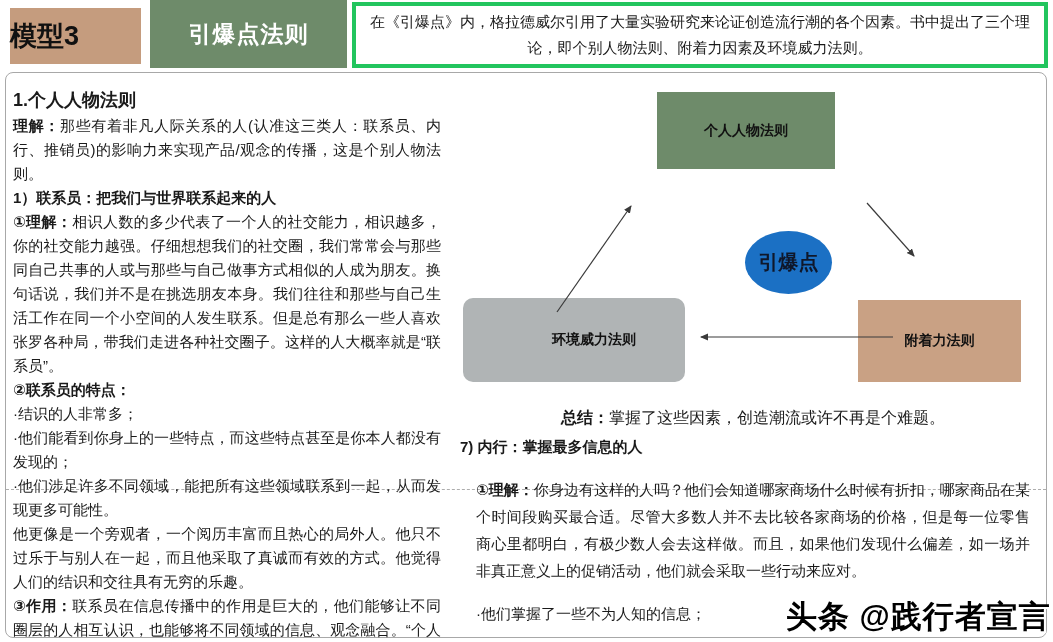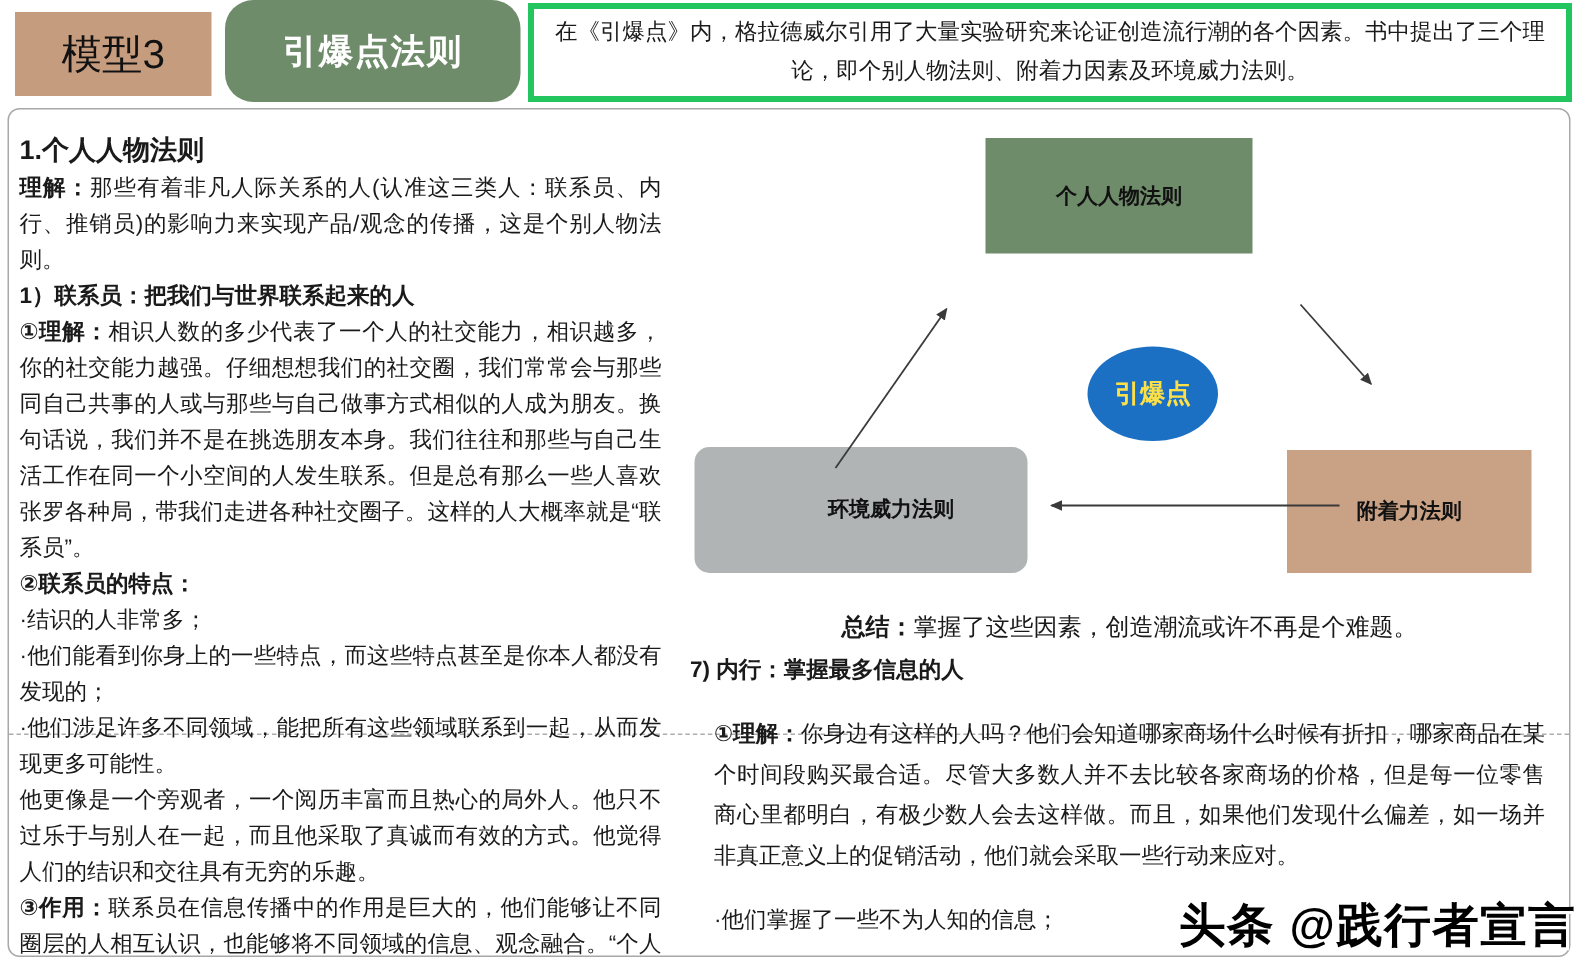--- a/index.html
+++ b/index.html
@@ -4,27 +4,27 @@
 <style>
   html,body{margin:0;padding:0;}
   body{
     width:1053px;height:642px;position:relative;overflow:hidden;
     background:#ffffff;color:#1a1a1a;
     font-family:"Liberation Sans","DejaVu Sans",sans-serif;
   }
   
   .model-box{
     position:absolute;left:10px;top:8px;width:131px;height:56px;
-    background:#C59C7E;display:flex;align-items:center;justify-content:center;
-    font-size:27px;font-weight:normal;color:#111;
+    background:#C59C7E;display:flex;align-items:center;justify-content:flex-start;
+    font-size:27px;font-weight:bold;color:#111;
   }
   .title-box{
     position:absolute;left:150px;top:0;width:197px;height:68px;
     background:#6E8B6A;display:flex;align-items:center;justify-content:center;
-    font-size:23px;font-weight:bold;color:#ffffff;letter-spacing:1px;border-radius:19px;
+    font-size:23px;font-weight:bold;color:#ffffff;letter-spacing:1px;
   }
   .intro-box{
     position:absolute;left:352px;top:2px;width:696px;height:66px;
     box-sizing:border-box;border:4px solid #22c55e;background:#fff;
     padding:7px 14px;font-size:15px;line-height:26px;text-align:center;
     display:flex;align-items:center;
   }
   .intro-box span{display:block;width:100%;}
   
   .content-frame{
@@ -43,22 +43,22 @@
   b{font-weight:bold;}
   
   .d-box{
     position:absolute;display:flex;align-items:center;justify-content:center;
     font-weight:bold;font-size:14px;color:#111;z-index:1;
   }
   .d-top{left:657px;top:92px;width:178px;height:77px;background:#6E8B6A;}
   .d-left{left:463px;top:298px;width:182px;height:84px;background:#B0B4B5;border-radius:10px;padding-left:40px;}
   .d-right{left:858px;top:300px;width:163px;height:82px;background:#C9A184;}
   .d-ellipse{
-    position:absolute;left:725px;top:231px;width:87px;height:63px;
-    background:#1B70C4;border-radius:50%;color:#fde047;font-weight:bold;font-size:17px;
+    position:absolute;left:745px;top:231px;width:87px;height:63px;
+    background:#1B70C4;border-radius:50%;color:#0f172a;font-weight:bold;font-size:20px;
     display:flex;align-items:center;justify-content:center;z-index:1;
   }
   .arrows{position:absolute;left:0;top:0;width:1053px;height:642px;pointer-events:none;z-index:1;}
   
   .summary{
     position:absolute;left:460px;top:408px;width:586px;
     text-align:center;font-size:16px;z-index:2;
   }
   .right-col{
     position:absolute;left:460px;top:433px;width:586px;

